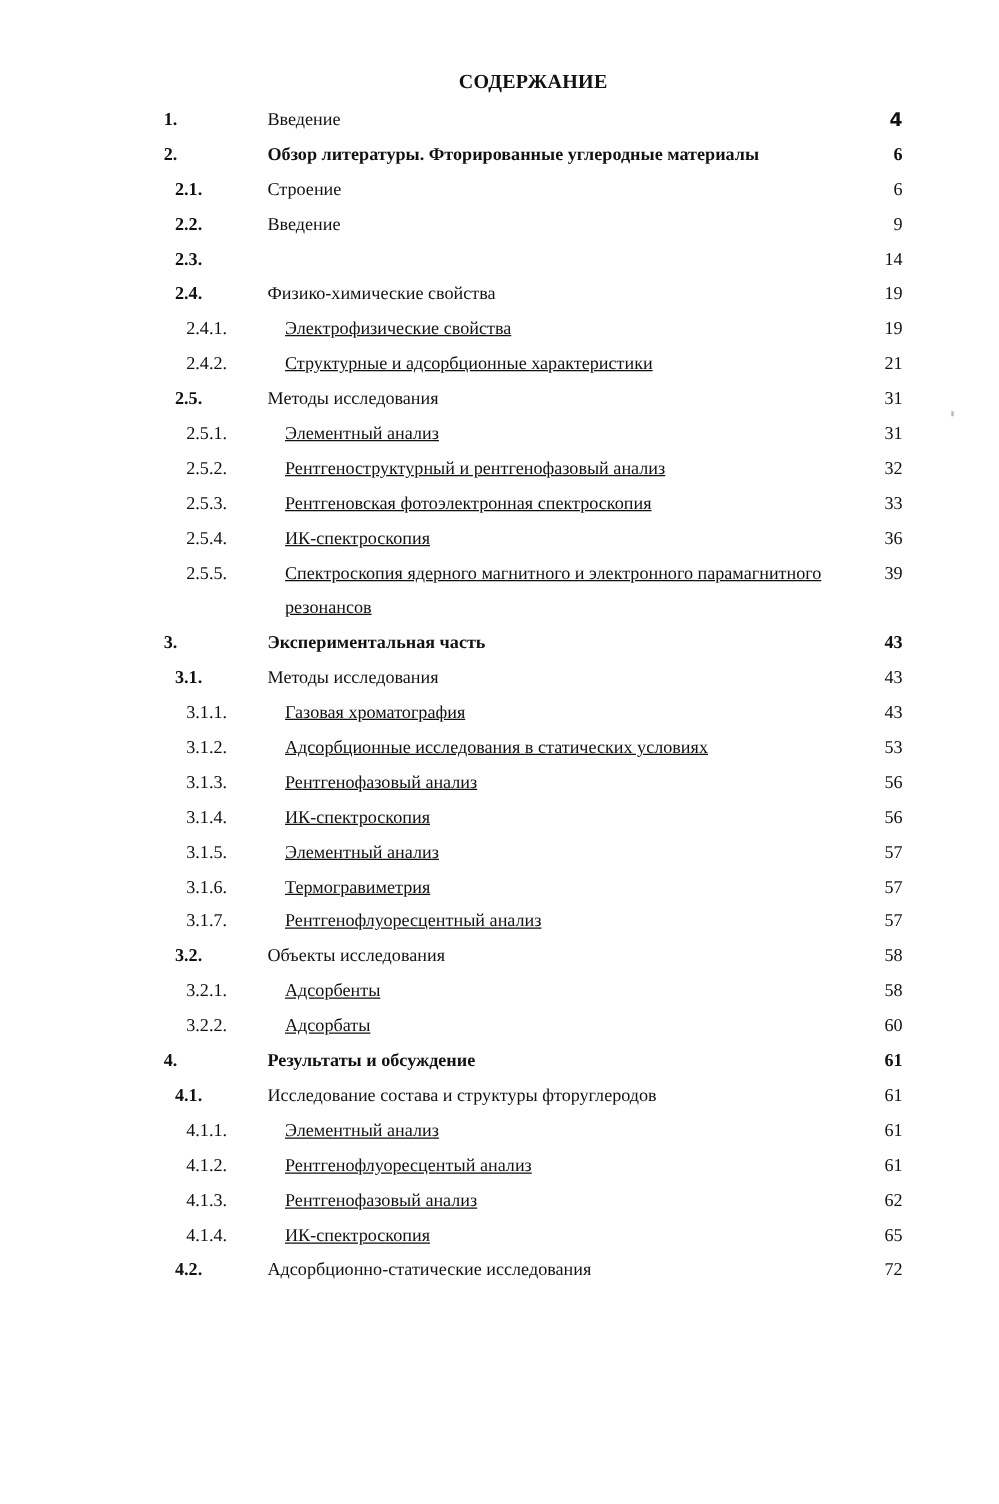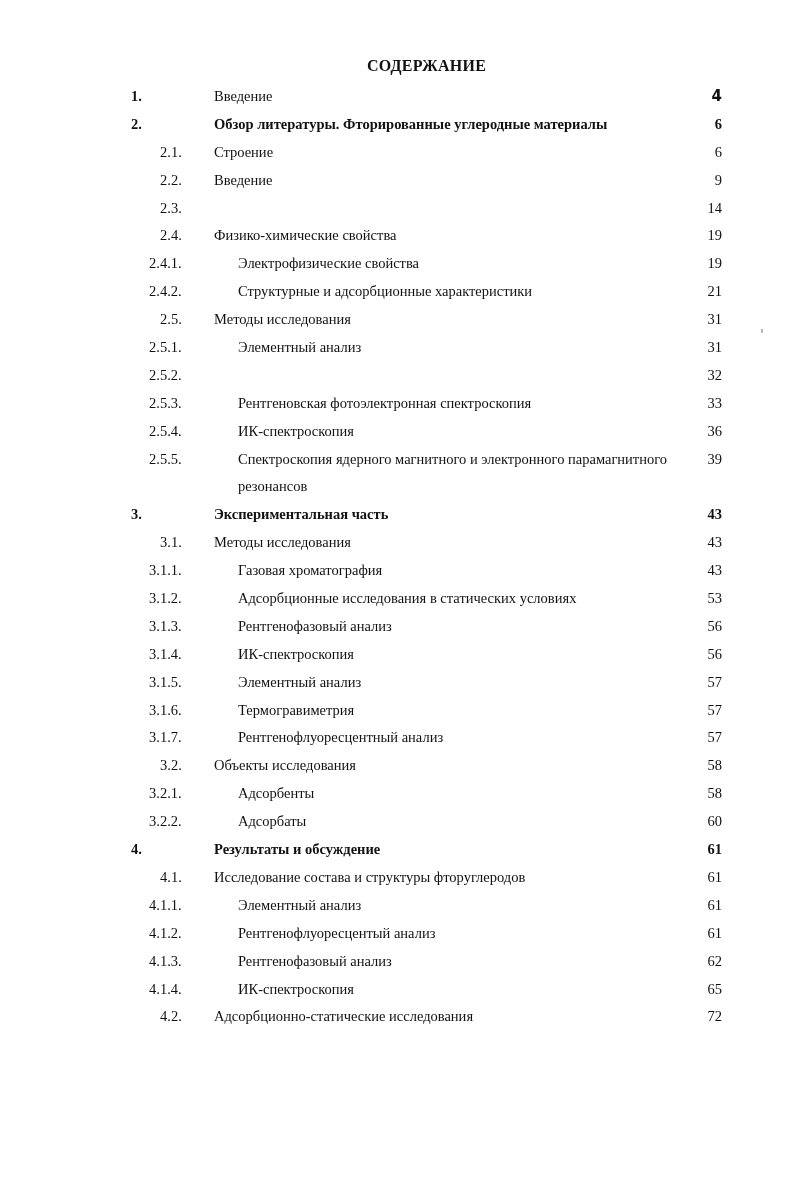--- a/index.html
+++ b/index.html
@@ -12,26 +12,26 @@
     position: absolute; top: 57px; left: 0; width: 853px;
     text-align: center; font-weight: bold; font-size: 16px;
     letter-spacing: 0.2px;
   }
   .toc { position: absolute; top: 83px; left: 0; width: 799px; }
   .row {
     position: relative; height: 27.9px; font-size: 14.5px; line-height: 27.9px;
   }
   .num { position: absolute; white-space: nowrap; }
   .lvl1 .num { left: 131px; font-weight: bold; }
-  .lvl2 .num { left: 160px; }
+  .lvl2 .num { left: 140px; font-weight: bold; }
   .lvl3 .num { left: 149px; }
   .txt { position: absolute; white-space: nowrap; text-align: right; }
   .lvl1 .txt { left: 214px; font-weight: bold; }
   .lvl2 .txt { left: 214px; }
-  .lvl3 .txt { left: 238px; }
+  .lvl3 .txt { left: 228px; text-decoration: underline; }
   .page { position: absolute; right: 77px; text-align: right; white-space: nowrap; }
   .lvl1 .page { font-weight: bold; }
   .hand { font-family: "DejaVu Sans", sans-serif; font-weight: bold; font-size: 15px; }
   .stray {
     position: absolute; left: 761px; top: 329px; width: 2px; height: 4px;
     background: #bbbbbb;
   }
 </style>
 </head>
 <body>
@@ -83,20 +83,21 @@
     <span class="txt">Методы исследования</span>
     <span class="page">31</span>
   </div>
   <div class="row lvl3">
     <span class="num">2.5.1.</span>
     <span class="txt">Элементный анализ</span>
     <span class="page">31</span>
   </div>
   <div class="row lvl3">
     <span class="num">2.5.2.</span>
+    <span class="txt">Рентгеноструктурный и рентгенофазовый анализ</span>
     <span class="page">32</span>
   </div>
   <div class="row lvl3">
     <span class="num">2.5.3.</span>
     <span class="txt">Рентгеновская фотоэлектронная спектроскопия</span>
     <span class="page">33</span>
   </div>
   <div class="row lvl3">
     <span class="num">2.5.4.</span>
     <span class="txt">ИК-спектроскопия</span>

